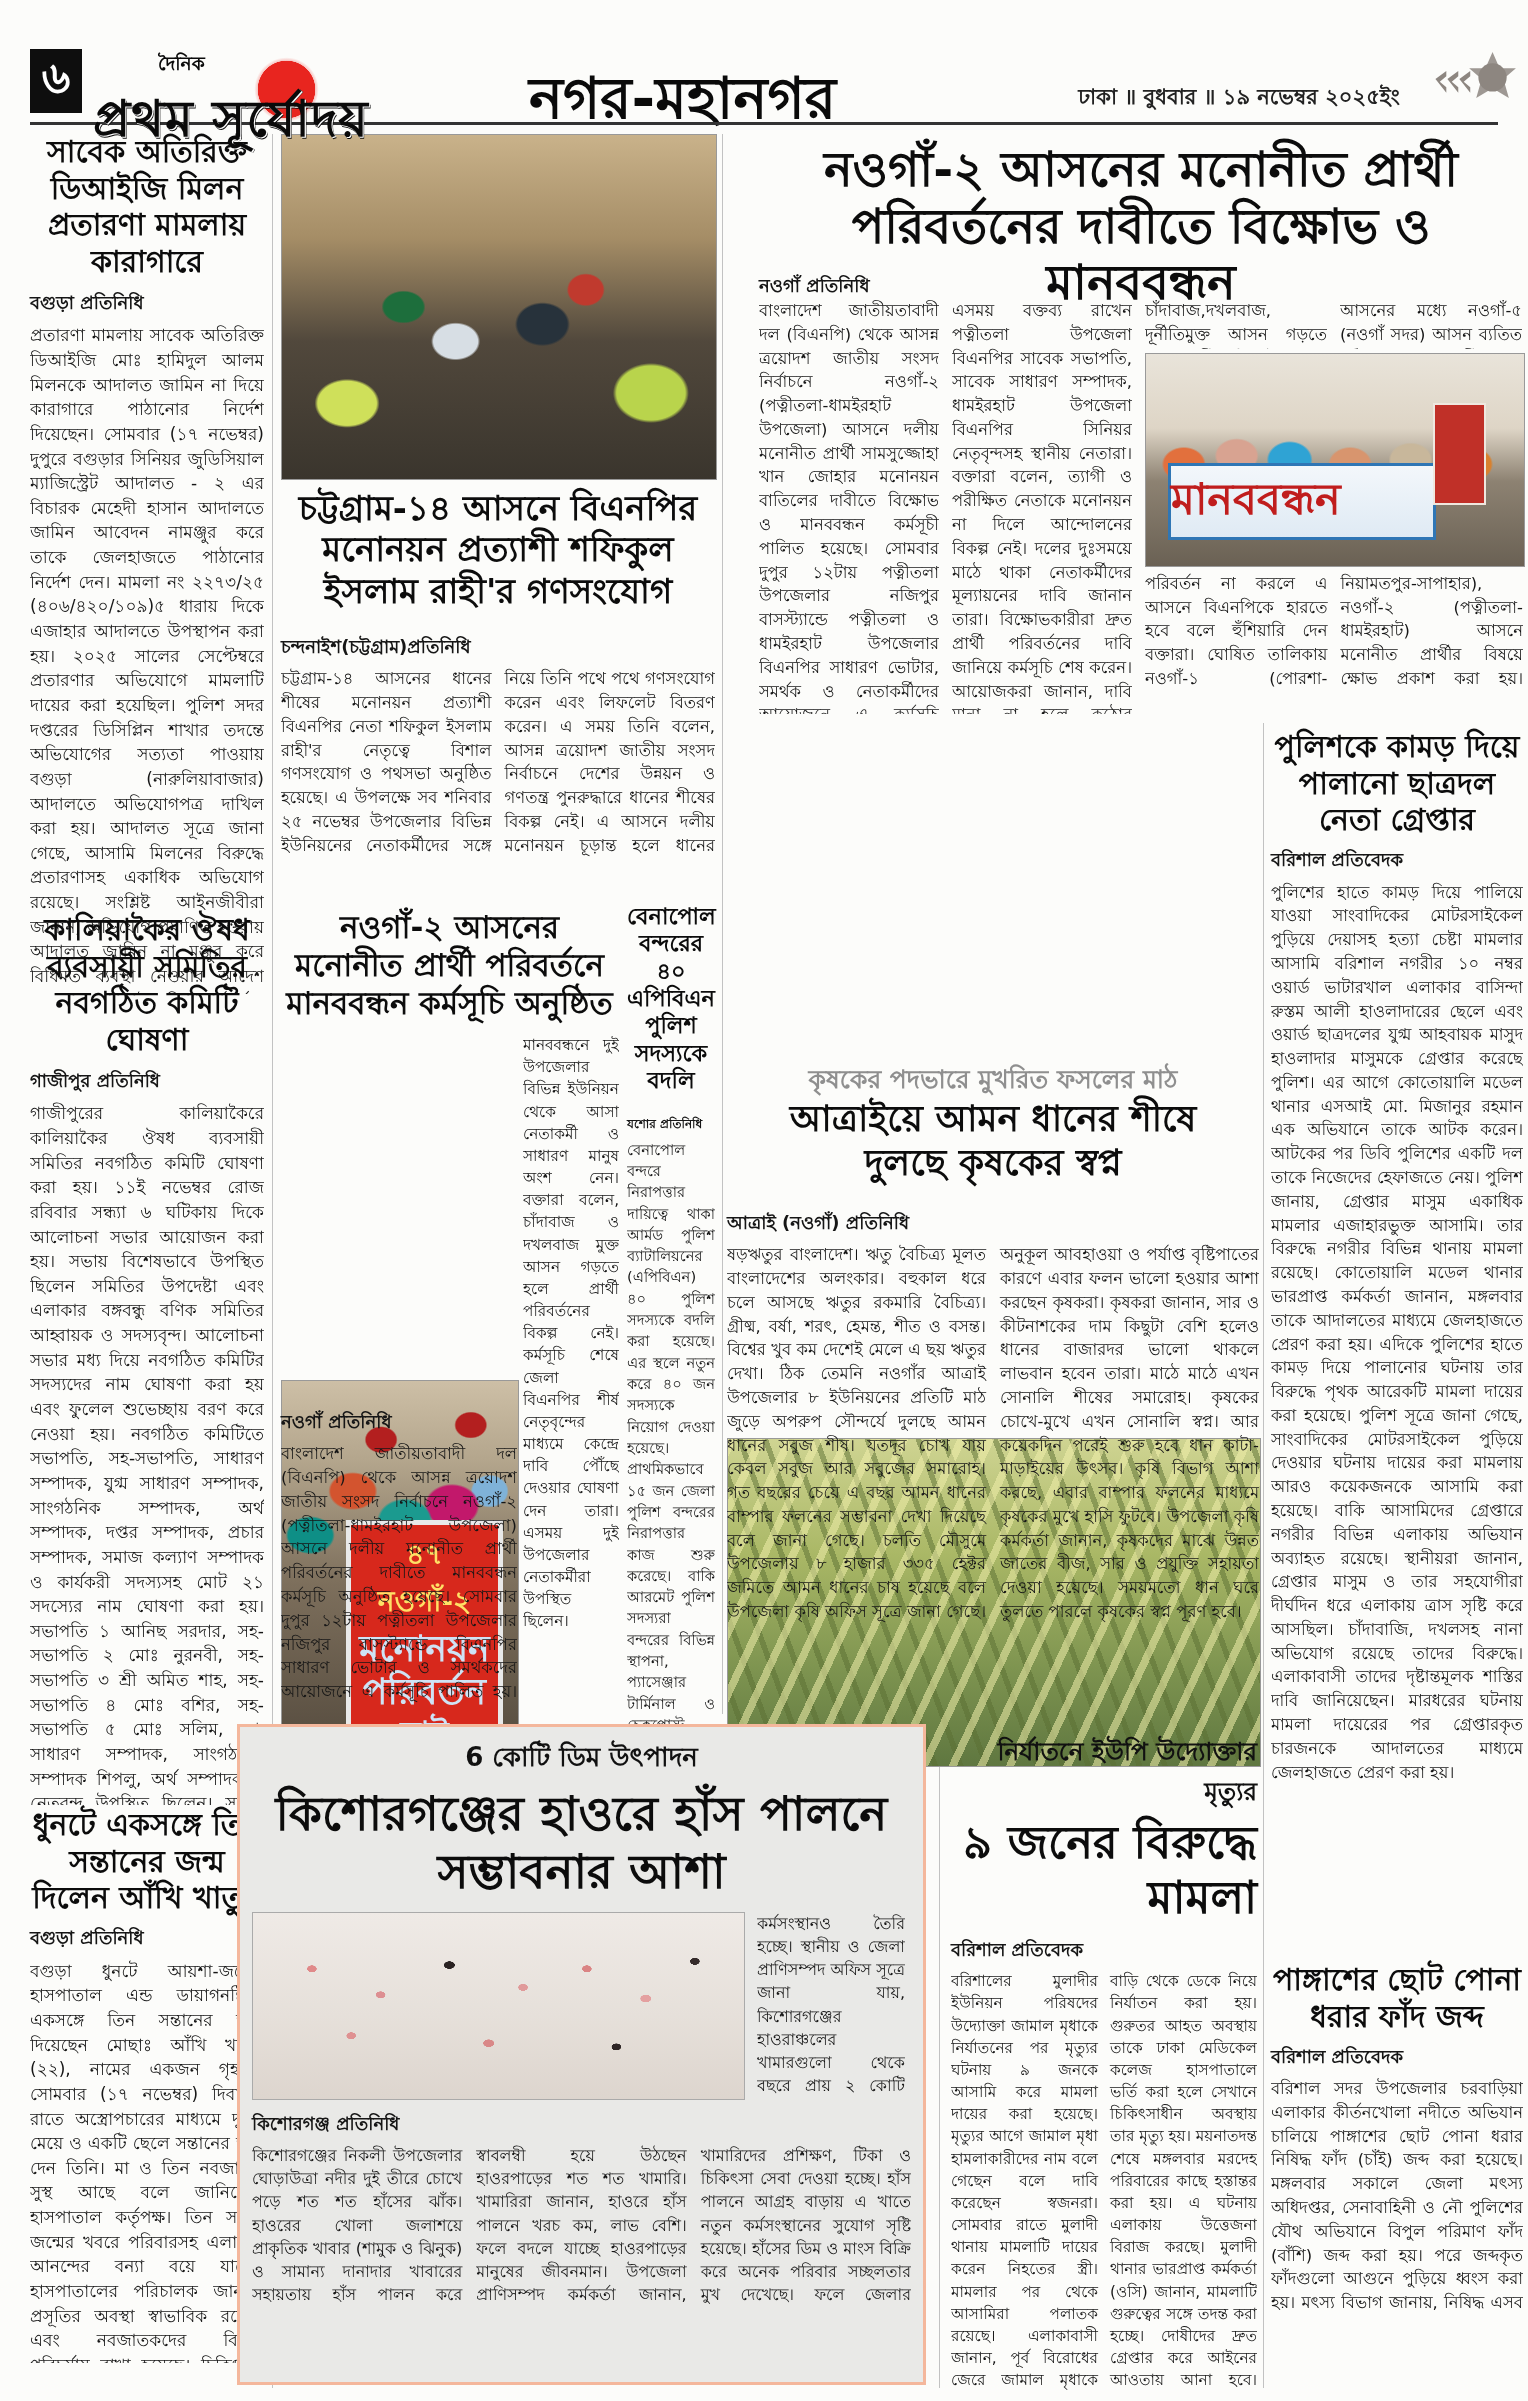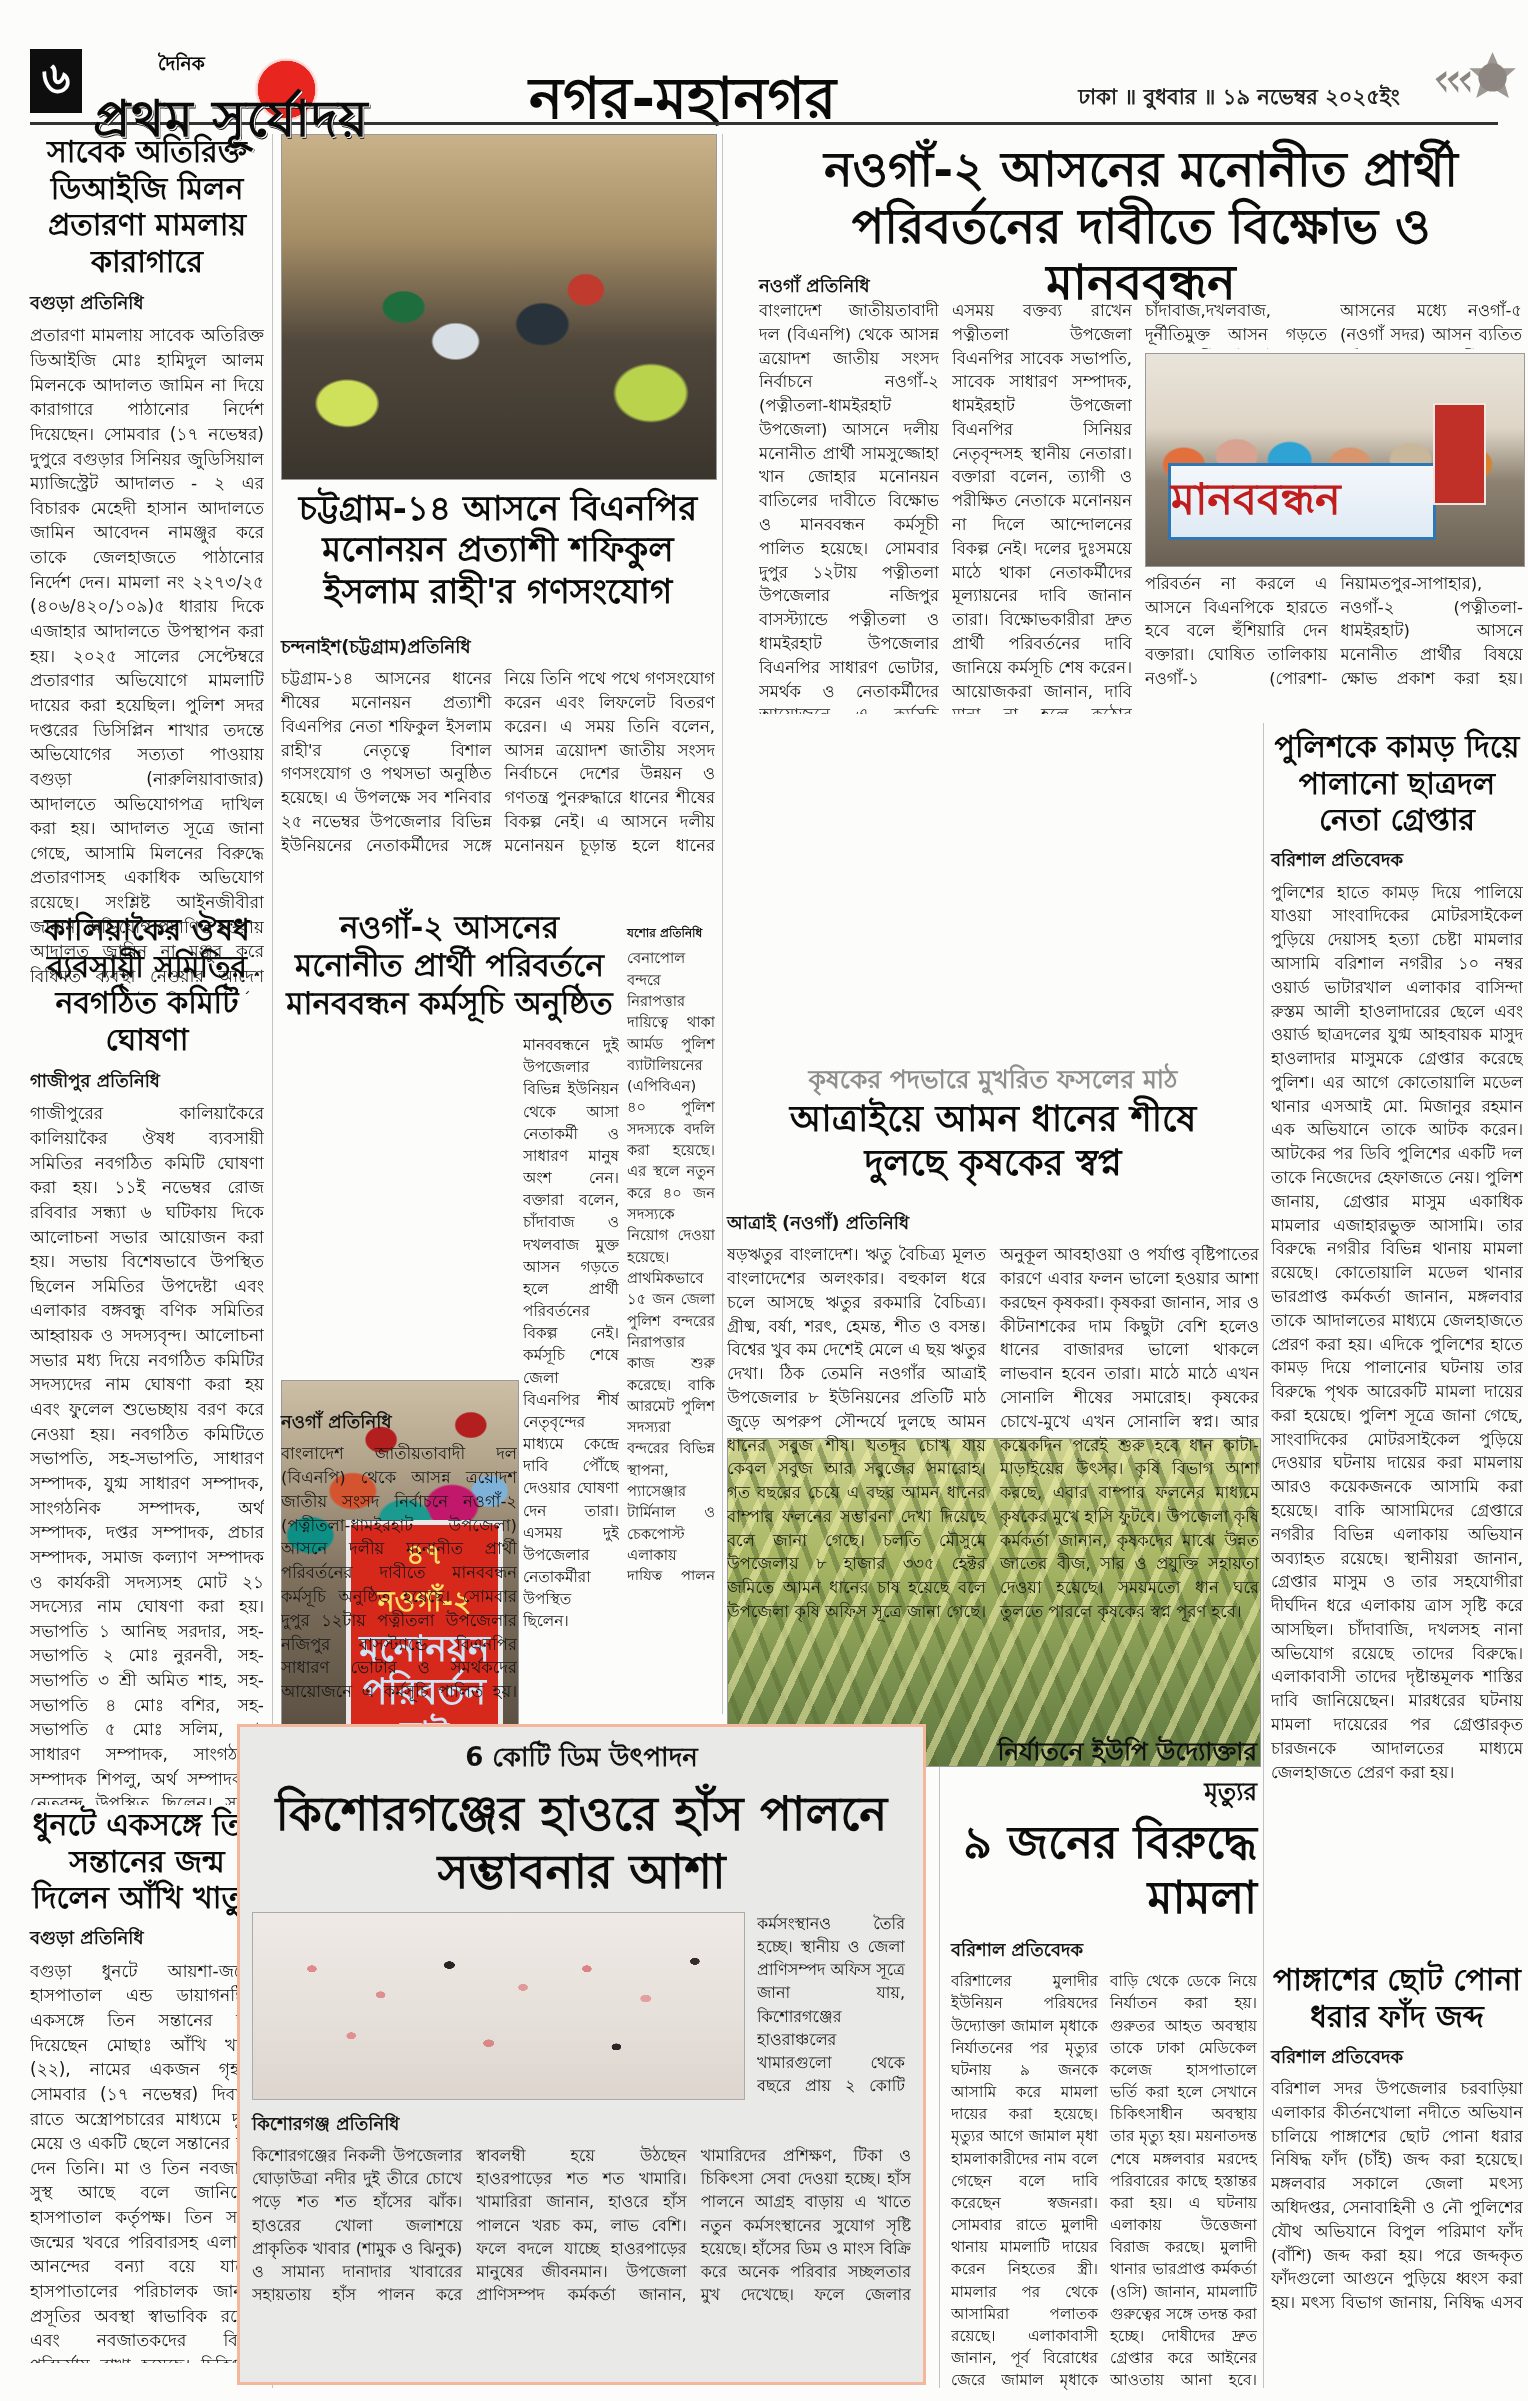--- a/index.html
+++ b/index.html
@@ -154,20 +154,21 @@
   </div>
 
   <div class="abs" style="left:281px;top:1408px;width:236px;">
     <div class="byline">নওগাঁ প্রতিনিধি</div>
     <div class="body" style="font-size:16.4px;height:262px;">বাংলাদেশ জাতীয়তাবাদী দল (বিএনপি) থেকে আসন্ন ত্রয়োদশ জাতীয় সংসদ নির্বাচনে নওগাঁ-২ (পত্নীতলা-ধামইরহাট উপজেলা) আসনে দলীয় মনোনীত প্রার্থী পরিবর্তনের দাবীতে মানববন্ধন কর্মসূচি অনুষ্ঠিত হয়েছে। সোমবার দুপুর ১২টায় পত্নীতলা উপজেলার নজিপুর বাসস্ট্যান্ডে বিএনপির সাধারণ ভোটার ও সমর্থকদের আয়োজনে এ কর্মসূচি পালিত হয়। এসময় বক্তারা মনোনীত প্রার্থী পরিবর্তন করে ত্যাগী ও জনপ্রিয় নেতাকে মনোনয়ন দেওয়ার দাবি জানান।</div>
   </div>
 
   <div class="abs body" style="left:523px;top:1034px;width:96px;height:679px;font-size:15.3px;">মানববন্ধনে দুই উপজেলার বিভিন্ন ইউনিয়ন থেকে আসা নেতাকর্মী ও সাধারণ মানুষ অংশ নেন। বক্তারা বলেন, চাঁদাবাজ ও দখলবাজ মুক্ত আসন গড়তে হলে প্রার্থী পরিবর্তনের বিকল্প নেই। কর্মসূচি শেষে জেলা বিএনপির শীর্ষ নেতৃবৃন্দের মাধ্যমে কেন্দ্রে দাবি পৌঁছে দেওয়ার ঘোষণা দেন তারা। এসময় দুই উপজেলার নেতাকর্মীরা উপস্থিত ছিলেন।</div>
 
   <div class="abs" style="left:627px;top:903px;width:88px;">
+    <div class="headline" style="font-size:22.4px;">বেনাপোল বন্দরের ৪০ এপিবিএন পুলিশ সদস্যকে বদলি</div>
     <div class="byline" style="font-size:12px;margin-top:21px;">যশোর প্রতিনিধি</div>
     <div class="body" style="font-size:14.7px;height:633px;">বেনাপোল বন্দরে নিরাপত্তার দায়িত্বে থাকা আর্মড পুলিশ ব্যাটালিয়নের (এপিবিএন) ৪০ পুলিশ সদস্যকে বদলি করা হয়েছে। এর স্থলে নতুন করে ৪০ জন সদস্যকে নিয়োগ দেওয়া হয়েছে। প্রাথমিকভাবে ১৫ জন জেলা পুলিশ বন্দরের নিরাপত্তার কাজ শুরু করেছে। বাকি আরমেট পুলিশ সদস্যরা বন্দরের বিভিন্ন স্থাপনা, প্যাসেঞ্জার টার্মিনাল ও চেকপোস্ট এলাকায় দায়িত্ব পালন করবে। গতকাল সোমবার সকাল থেকে নতুন সদস্যরা কাজে যোগদান করেছে বলে জানা গেছে। বন্দর সূত্রে জানা যায়, বন্দরে মোট ১৬৩ জন এপিবিএন সদস্যের মধ্যে ৪০ জনকে একসঙ্গে বদলি করা হলো। তারা বন্দরের ৪৩টি ওয়াচটাওয়ার ও স্থাপনায় লোট অর্গানাইজ টার্মিনালে নিরাপত্তা দিয়ে আসছিল। নিরাপত্তা জোরদারে এ সিদ্ধান্ত নেওয়া হয়েছে বলে সংশ্লিষ্টরা জানিয়েছেন। নতুন সদস্যরা ইতোমধ্যে দায়িত্ব বুঝে নিয়েছেন। বন্দরের সার্বিক নিরাপত্তা নিশ্চিত করতে এ ধরনের রদবদল অব্যাহত থাকবে বলে জানানো হয়।</div>
   </div>
 
   <div class="abs headline hl-left" style="left:759px;top:141px;width:764px;font-size:48px;line-height:1.18;">নওগাঁ-২ আসনের মনোনীত প্রার্থী পরিবর্তনের দাবীতে বিক্ষোভ ও মানববন্ধন</div>
 
   <div class="abs byline" style="left:759px;top:272px;">নওগাঁ প্রতিনিধি</div>
 
   <div class="abs" style="left:759px;top:299px;width:764px;height:415px;display:flex;gap:13px;">
     <div class="body" style="width:180px;font-size:16.4px;">বাংলাদেশ জাতীয়তাবাদী দল (বিএনপি) থেকে আসন্ন ত্রয়োদশ জাতীয় সংসদ নির্বাচনে নওগাঁ-২ (পত্নীতলা-ধামইরহাট উপজেলা) আসনে দলীয় মনোনীত প্রার্থী সামসুজ্জোহা খান জোহার মনোনয়ন বাতিলের দাবীতে বিক্ষোভ ও মানববন্ধন কর্মসূচী পালিত হয়েছে। সোমবার দুপুর ১২টায় পত্নীতলা উপজেলার নজিপুর বাসস্ট্যান্ডে পত্নীতলা ও ধামইরহাট উপজেলার বিএনপির সাধারণ ভোটার, সমর্থক ও নেতাকর্মীদের আয়োজনে এ কর্মসূচি পালিত হয়। এসময় হাতে বিভিন্ন দাবি সম্বলিত প্ল্যাকার্ড ও ব্যানার নিয়ে স্লোগান দেন পত্নীতলা-ধামইরহাট বিএনপির সমর্থক ও নেতাকর্মীরা।</div>

